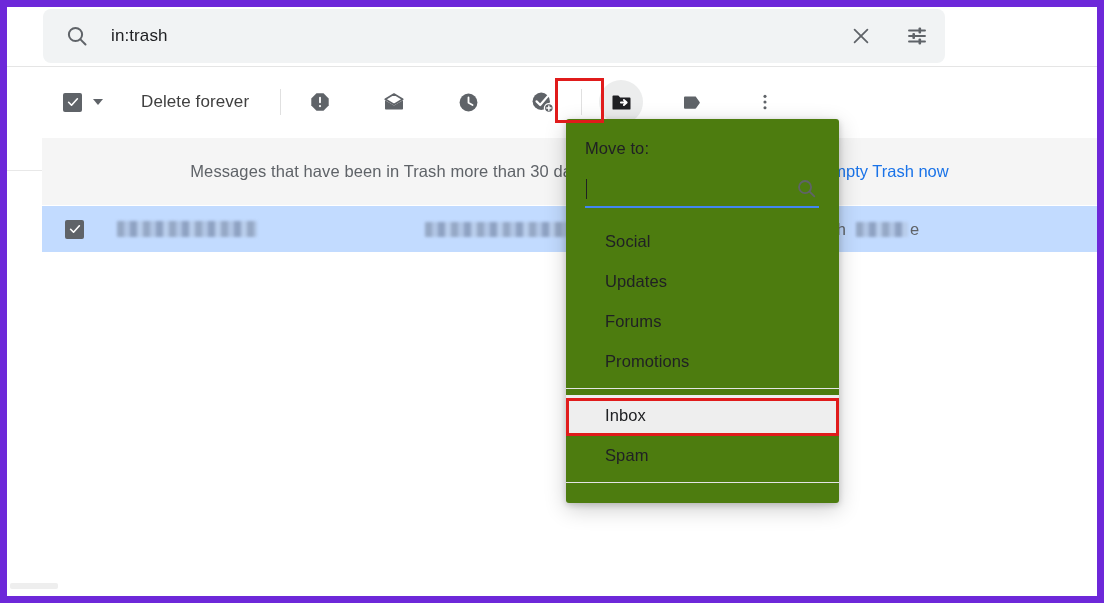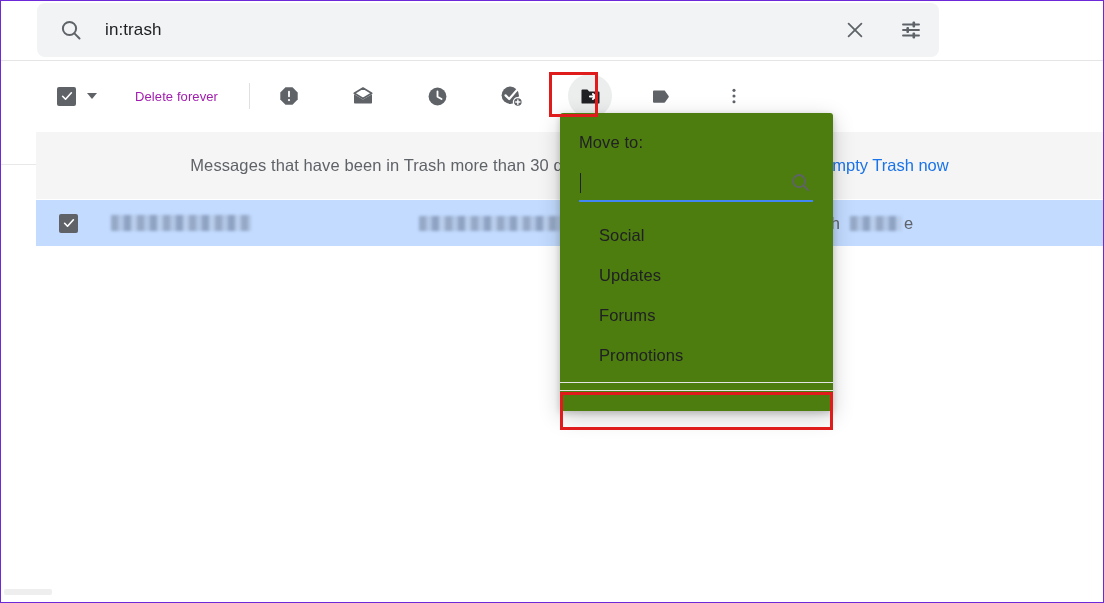--- a/index.html
+++ b/index.html
@@ -10,21 +10,21 @@
   body {
     width: 1104px;
     height: 603px;
     font-family: "Liberation Sans", sans-serif;
     overflow: hidden;
     position: relative;
   }
   #app {
     position: absolute;
     inset: 0;
-    border: 1px solid #6d28d9;
+    border: 7px solid #6d28d9;
     box-sizing: border-box;
     background: #ffffff;
     overflow: hidden;
   }
 
   
   .searchbar {
     position: absolute;
     left: 36px;
     top: 2px;
@@ -103,22 +103,22 @@
   .chk svg { display:block; }
   .caret {
     width: 0; height: 0;
     border-left: 5px solid transparent;
     border-right: 5px solid transparent;
     border-top: 6px solid #5f6368;
     margin-left: 11px;
   }
   .delete-forever {
     margin-left: 38px;
-    font-size: 13px;
-    color: #a21caf;
+    font-size: 17px;
+    color: #404040;
     letter-spacing: .1px;
     cursor: pointer;
   }
   .tb-sep {
     width: 1px;
     height: 26px;
     background: #e0e0e0;
     margin: 0 17px;
   }
   .tb-sep.s1 { margin-left: 31px; }
@@ -457,20 +457,24 @@
 
     <div class="menu-list">
       <div class="menu-item">Social</div>
       <div class="menu-item">Updates</div>
       <div class="menu-item">Forums</div>
       <div class="menu-item">Promotions</div>
     </div>
 
     <div class="menu-divider"></div>
 
+    <div>
+      <div class="menu-item highlight">Inbox</div>
+      <div class="menu-item">Spam</div>
+    </div>
 
     <div class="menu-divider"></div>
 
     <div>
     </div>
   </div>
 
   <div class="hl-box" id="hl-moveto"></div>
   <div class="hl-box" id="hl-inbox"></div>
 

